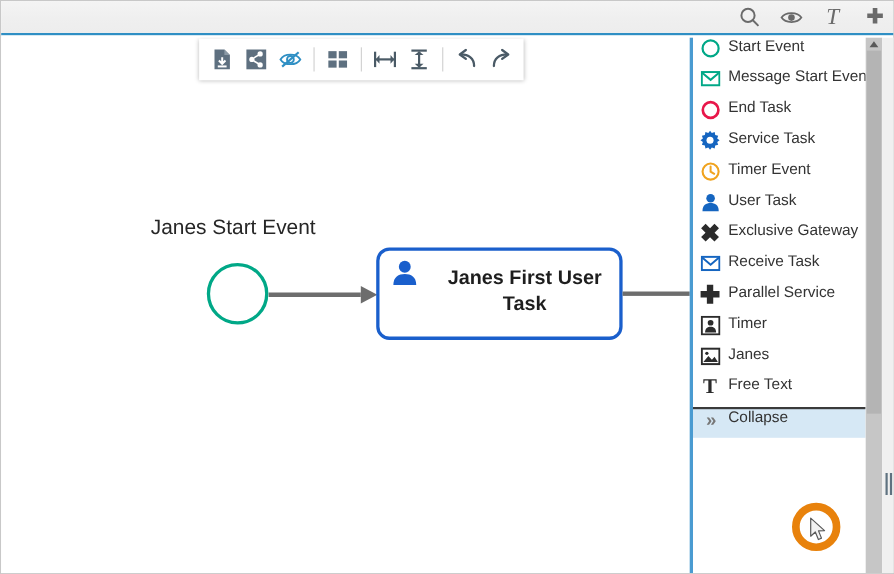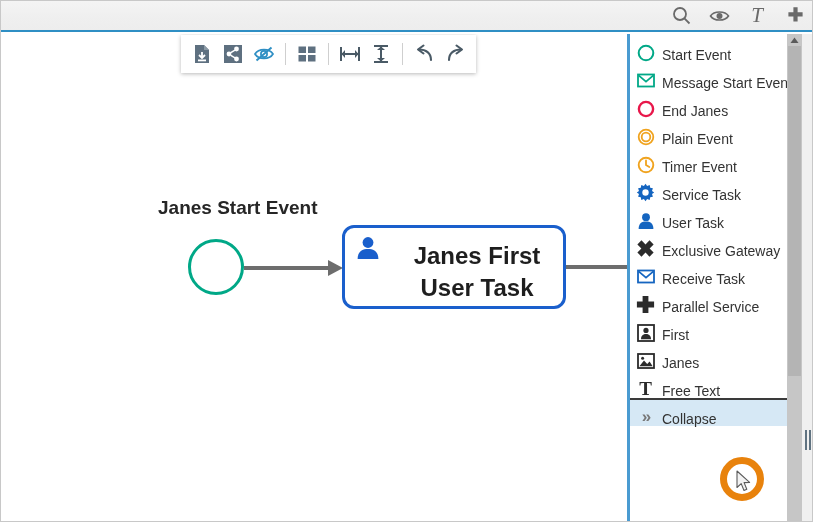--- a/index.html
+++ b/index.html
@@ -93,24 +93,23 @@
     background: #cfcfcf;
     margin: 0 1px;
   }
 
   
   #start-label {
     position: absolute;
     left: 136px;
     top: 163px;
     font-size: 19px;
-    font-weight: bold;
+    font-weight: normal;
     color: #262626;
     white-space: nowrap;
-    margin-left: 21px;
   }
   #start-event {
     position: absolute;
     left: 187px;
     top: 205px;
     width: 56px;
     height: 56px;
     border: 3px solid #00a887;
     border-radius: 50%;
     box-sizing: border-box;
@@ -143,21 +142,21 @@
     width: 26px;
     height: 26px;
     color: #1a5fcc;
   }
   #user-task-label {
     position: absolute;
     left: 48px;
     top: 12px;
     width: 168px;
     text-align: center;
-    font-size: 24px;
+    font-size: 18px;
     font-weight: bold;
     color: #1e1e1e;
     line-height: 1.35;
   }
   #out-flow {
     position: absolute;
     left: 565px;
     top: 231px;
     width: 65px;
     height: 4px;
@@ -186,21 +185,21 @@
     position: absolute;
     left: 3px;
     top: 0;
     width: 157px;
     height: 489px;
     background: #ffffff;
     overflow: hidden;
   }
   .pitem {
     display: flex;
-    align-items: flex-end;
+    align-items: flex-start;
     height: 28px;
     padding-left: 6px;
     gap: 7px;
     cursor: pointer;
     box-sizing: border-box;
   }
   .pitem.selected {
     background: #d6e8f5;
   }
   .pitem.has-sep {
@@ -454,52 +453,43 @@
           <span class="plabel">Message Start Event</span>
         </div>
 
 
         <div class="pitem">
           <span class="picon">
             <svg width="18" height="18" viewBox="0 0 18 18">
                 <circle cx="9" cy="9" r="7.1" fill="none" stroke="#e8174a" stroke-width="2.4"></circle>
               </svg>
           </span>
-          <span class="plabel">End Janes</span>
-        </div>
-
-        <div class="pitem">
-          <span class="picon">
-            <svg width="18" height="18" viewBox="0 0 18 18">
-              <circle cx="9" cy="9" r="7.3" fill="none" stroke="#f0a31e" stroke-width="1.8"></circle>
-              <circle cx="9" cy="9" r="4.3" fill="none" stroke="#f0a31e" stroke-width="1.8"></circle>
-            </svg>
-          </span>
-          <span class="plabel">Plain Event</span>
-        </div>
-
+          <span class="plabel">End Task</span>
+        </div>
+
+
+
+        <div class="pitem">
+          <span class="picon">
+            <svg width="19" height="19" viewBox="0 0 19 19">
+              <path d="M9.5 0.8 l1.6 2.2 l2.6 -0.9 l0.5 2.7 l2.7 0.5 l-0.9 2.6 l2.2 1.6 l-2.2 1.6 l0.9 2.6 l-2.7 0.5 l-0.5 2.7 l-2.6 -0.9 l-1.6 2.2 l-1.6 -2.2 l-2.6 0.9 l-0.5 -2.7 l-2.7 -0.5 l0.9 -2.6 l-2.2 -1.6 l2.2 -1.6 l-0.9 -2.6 l2.7 -0.5 l0.5 -2.7 l2.6 0.9 z" fill="#1565c0"></path>
+              <circle cx="9.5" cy="9.5" r="3.2" fill="#ffffff"></circle>
+            </svg>
+          </span>
+          <span class="plabel">Service Task</span>
+        </div>
 
         <div class="pitem">
           <span class="picon">
             <svg width="18" height="18" viewBox="0 0 18 18">
               <circle cx="9" cy="9" r="7.3" fill="none" stroke="#f0a31e" stroke-width="1.9"></circle>
               <path d="M9 4.4 V9 L12.3 11" fill="none" stroke="#f0a31e" stroke-width="1.8" stroke-linecap="round"></path>
             </svg>
           </span>
           <span class="plabel">Timer Event</span>
-        </div>
-
-        <div class="pitem">
-          <span class="picon">
-            <svg width="19" height="19" viewBox="0 0 19 19">
-              <path d="M9.5 0.8 l1.6 2.2 l2.6 -0.9 l0.5 2.7 l2.7 0.5 l-0.9 2.6 l2.2 1.6 l-2.2 1.6 l0.9 2.6 l-2.7 0.5 l-0.5 2.7 l-2.6 -0.9 l-1.6 2.2 l-1.6 -2.2 l-2.6 0.9 l-0.5 -2.7 l-2.7 -0.5 l0.9 -2.6 l-2.2 -1.6 l2.2 -1.6 l-0.9 -2.6 l2.7 -0.5 l0.5 -2.7 l2.6 0.9 z" fill="#1565c0"></path>
-              <circle cx="9.5" cy="9.5" r="3.2" fill="#ffffff"></circle>
-            </svg>
-          </span>
-          <span class="plabel">Service Task</span>
         </div>
 
         <div class="pitem">
           <span class="picon">
             <svg width="18" height="18" viewBox="0 0 18 18">
               <circle cx="9" cy="5.2" r="3.9" fill="#1565c0"></circle>
               <path d="M1.6 17 C1.6 11.4 5 9.6 9 9.6 C13 9.6 16.4 11.4 16.4 17 z" fill="#1565c0"></path>
             </svg>
           </span>
           <span class="plabel">User Task</span>
@@ -536,21 +526,21 @@
         </div>
 
         <div class="pitem">
           <span class="picon">
             <svg width="18" height="18" viewBox="0 0 18 18">
               <rect x="1" y="1" width="16" height="16" fill="none" stroke="#2b2b2b" stroke-width="1.8"></rect>
               <circle cx="9" cy="6.4" r="2.6" fill="#2b2b2b"></circle>
               <path d="M4 15.2 C4 11.4 6.3 10 9 10 C11.7 10 14 11.4 14 15.2 z" fill="#2b2b2b"></path>
             </svg>
           </span>
-          <span class="plabel">First</span>
+          <span class="plabel">Timer</span>
         </div>
 
         <div class="pitem">
           <span class="picon">
             <svg width="18" height="18" viewBox="0 0 18 18">
               <rect x="1" y="2" width="16" height="14" fill="none" stroke="#2b2b2b" stroke-width="1.8"></rect>
               <circle cx="5.6" cy="6.2" r="1.5" fill="#2b2b2b"></circle>
               <path d="M2.4 14.2 L7 8.6 L10.2 12 L12.6 9.4 L15.6 14.2 z" fill="#2b2b2b"></path>
             </svg>
           </span>

